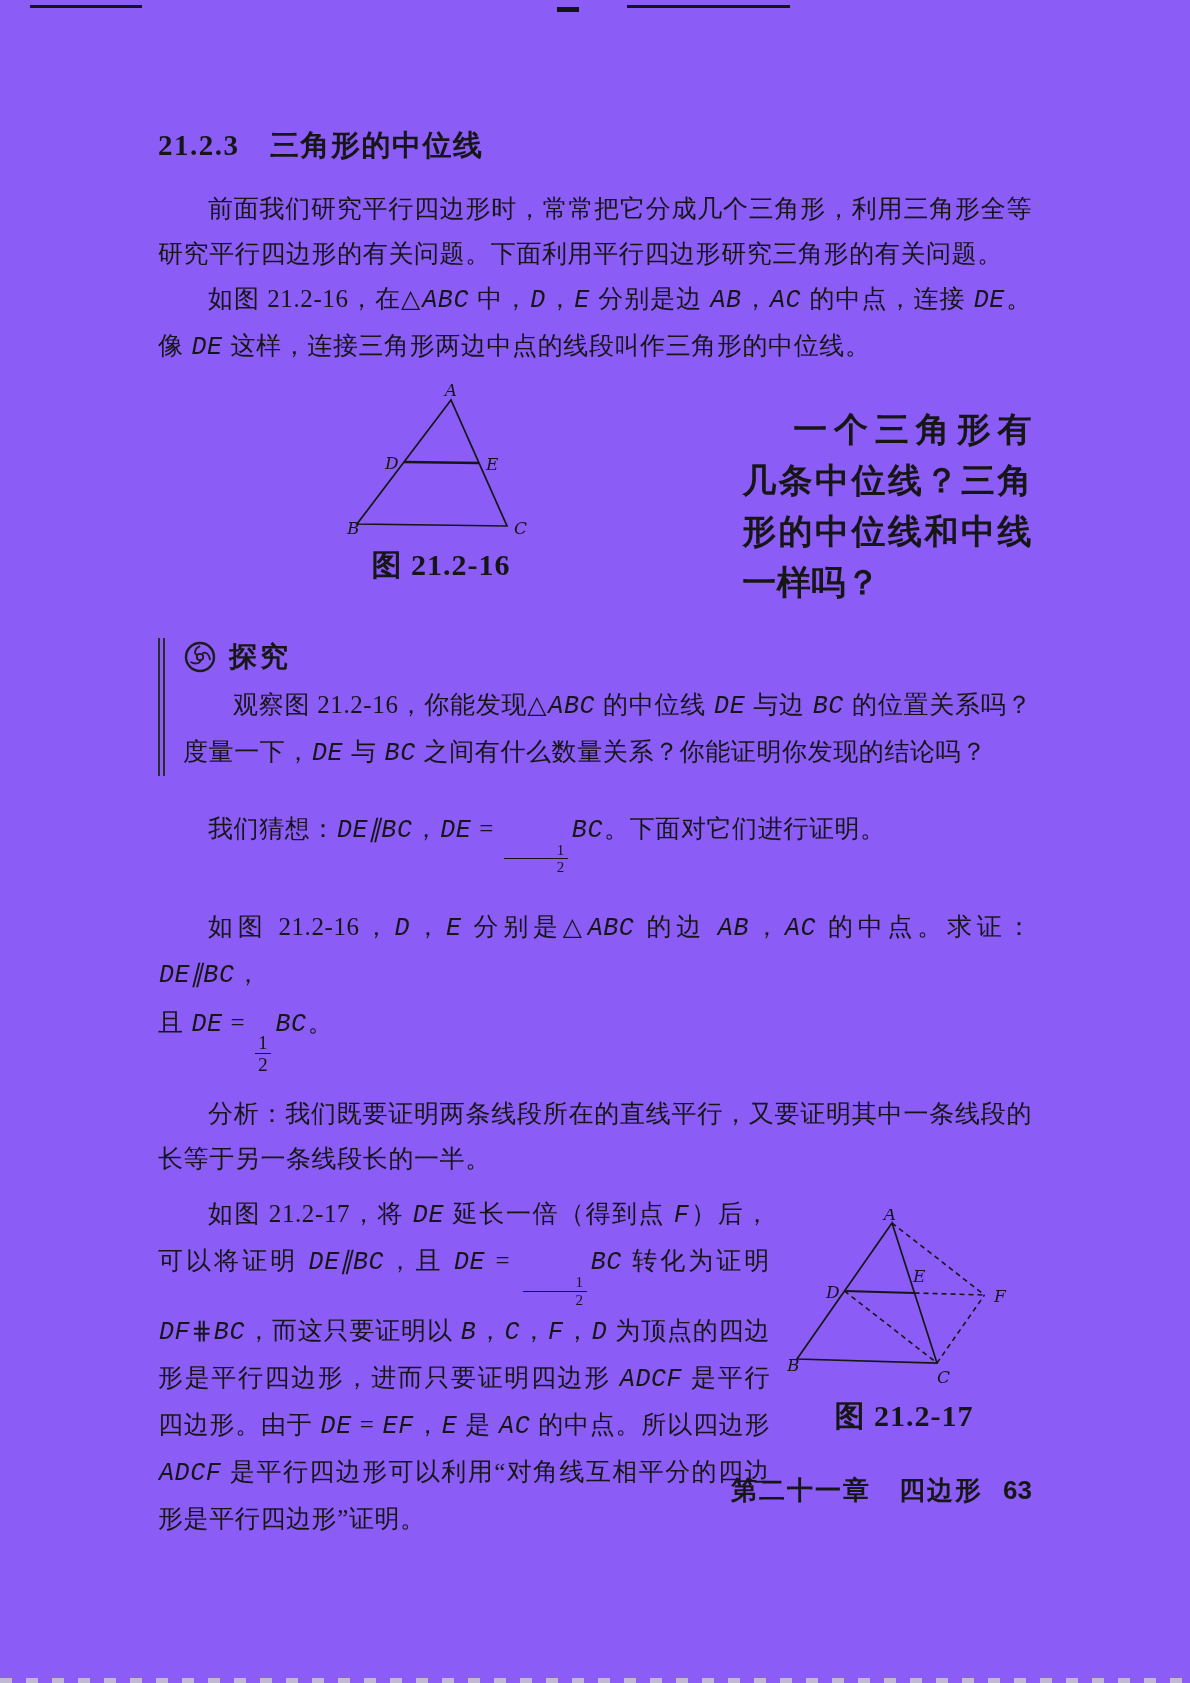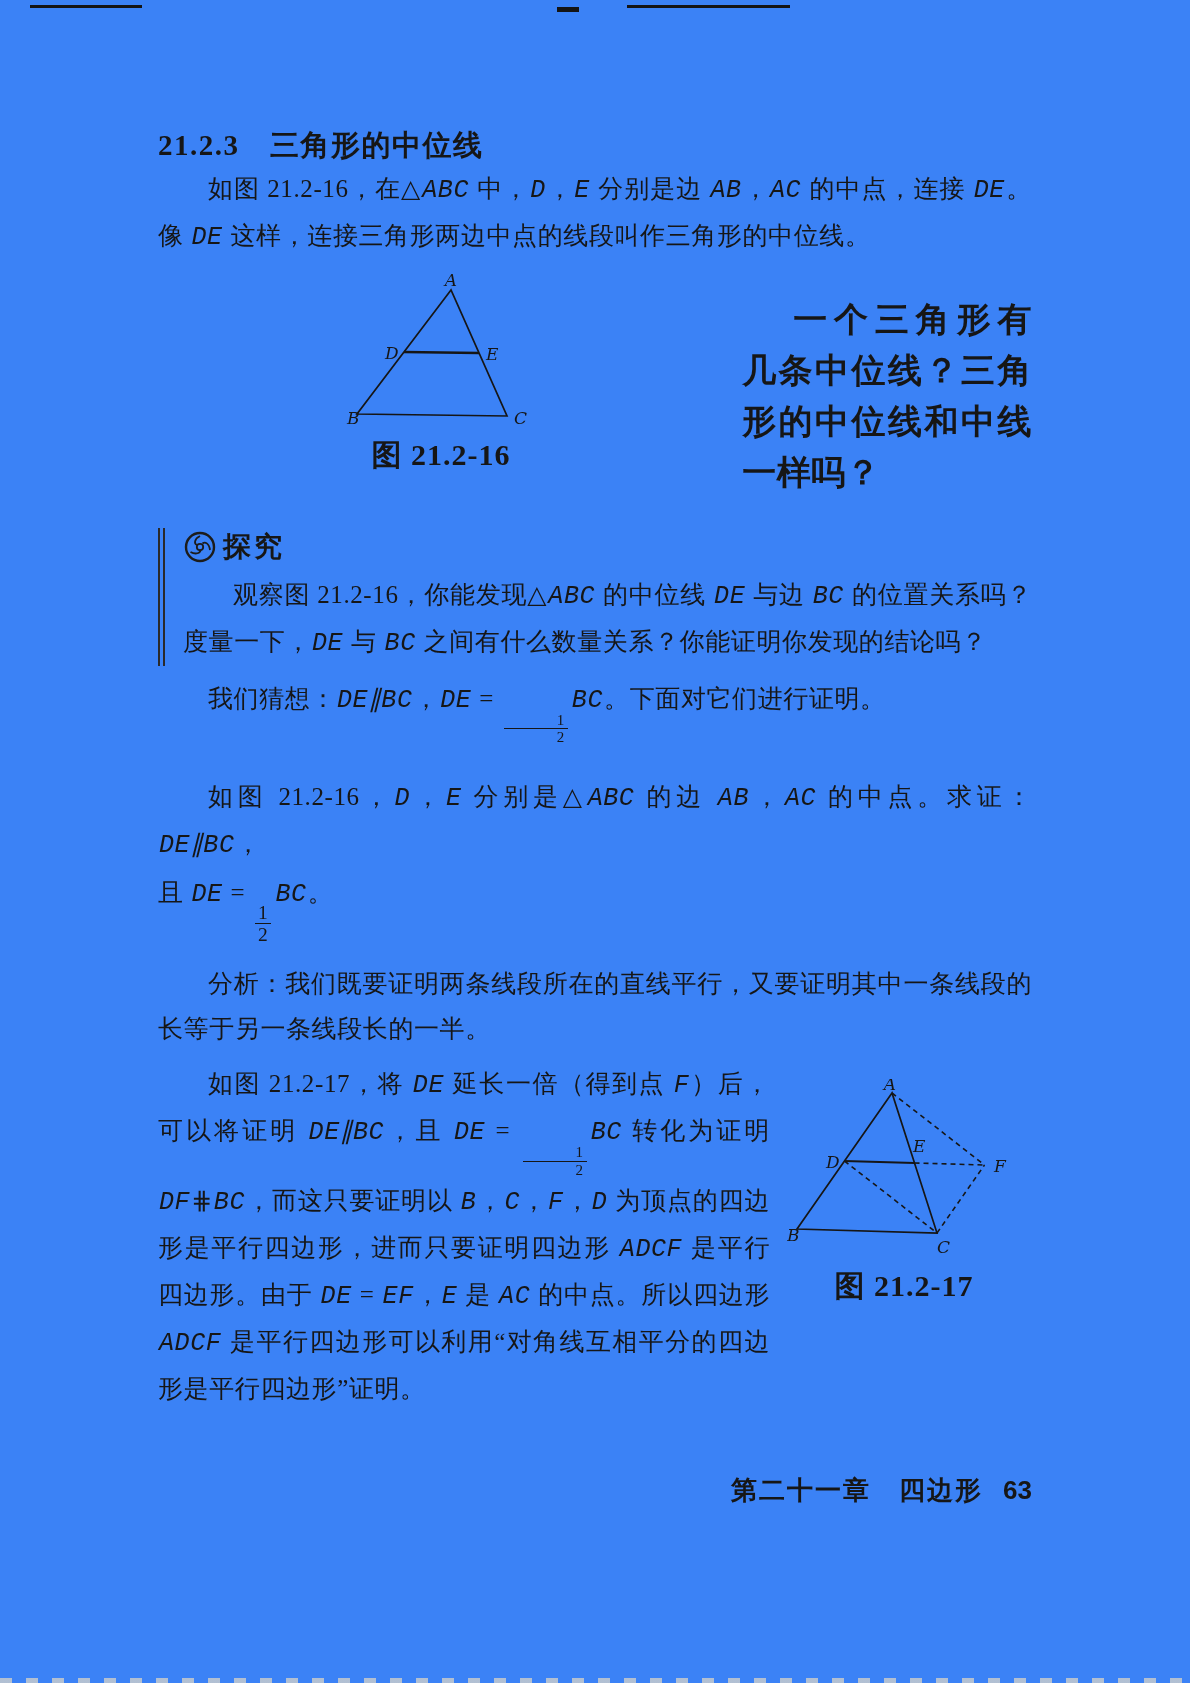--- a/index.html
+++ b/index.html
@@ -1,19 +1,19 @@
 <!DOCTYPE html>
 <html><head>
 <meta charset="utf-8">
 <style>
   * { margin:0; padding:0; box-sizing:border-box; }
   html,body { background:#e9e9e6; }
   .page {
     position:relative; width:1190px; height:1683px; margin:0 auto;
-    background:#3b82f6; color:#161616; overflow:hidden;
+    background:#8b5cf6; color:#161616; overflow:hidden;
     font-family:"Liberation Serif","DejaVu Serif",serif;
   }
   .print-mark { position:absolute; background:#141414; }
   .content { padding:126px 158px 0 158px; }
 
   .heading { font-size:29px; font-weight:700; letter-spacing:1.5px; }
 
   p.body {
     font-size:25px; line-height:1.8; text-align:justify;
     text-indent:2em; letter-spacing:0.6px;
@@ -34,25 +34,25 @@
   .figure-block { text-align:center; }
   .figure1 { margin-left:182px; width:205px; }
   .fig-caption { font-size:30px; font-weight:700; margin-top:5px; letter-spacing:1px; }
   .side-note {
     margin-left:200px; margin-top:20px; width:294px;
     font-size:34px; font-weight:700; line-height:1.5; text-indent:1.5em;
     text-align:justify; letter-spacing:0.5px;
   }
 
   .explore { margin-top:30px; border-left:7px double #2a2a2a; padding-left:18px; }
-  .explore-head { display:flex; align-items:center; gap:6px; }
+  .explore-head { display:flex; align-items:center; gap:12px; }
   .explore-title { font-size:28px; font-weight:700; letter-spacing:3px; }
   .explore p.body { margin-top:6px; }
 
-  .mt1 { margin-top:10px; }
+  .mt1 { margin-top:30px; }
   .mt2 { margin-top:28px; }
   .mt3 { margin-top:2px; }
   .mt4 { margin-top:16px; }
 
   .wrap-block { margin-top:10px; }
   .wrap-block::after { content:""; display:block; clear:both; }
   .figure2 { float:right; width:256px; margin:18px 0 34px 6px; }
 
   .footer {
     position:absolute; top:1473px; right:158px;
@@ -73,20 +73,21 @@
 <div class="page">
 
   <div class="print-mark" style="left:30px;top:5px;width:112px;height:3px;"></div>
   <div class="print-mark" style="left:557px;top:7px;width:22px;height:5px;"></div>
   <div class="print-mark" style="left:627px;top:5px;width:163px;height:3px;"></div>
 
   <div class="content">
 
     <h1 class="heading">21.2.3　三角形的中位线</h1>
 
+    <p class="body" style="margin-top:20px;"><span>前面我们研究平行四边形时，常常把它分成几个三角形，利用三角形全等研究平行四边形的有关问题。下面利用平行四边形研究三角形的有关问题。</span></p>
     <p class="body"><span>如图 21.2-16，在△</span><span class="seg-i">ABC</span><span> 中，</span><span class="seg-i">D</span><span>，</span><span class="seg-i">E</span><span> 分别是边 </span><span class="seg-i">AB</span><span>，</span><span class="seg-i">AC</span><span> 的中点，连接 </span><span class="seg-i">DE</span><span>。像 </span><span class="seg-i">DE</span><span> 这样，连接三角形两边中点的线段叫作三角形的中位线。</span></p>
 
     <div class="fig-row">
       <div class="figure-block figure1">
         <svg width="200" height="152" viewBox="0 0 200 152">
           <polygon points="110,16 16,140 166,142" fill="none" stroke="#161616" stroke-width="1.7"></polygon>
           <line x1="63" y1="78" x2="138" y2="79" stroke="#161616" stroke-width="2.4"></line>
           <text x="110" y="12" text-anchor="middle">A</text>
           <text x="6" y="150">B</text>
           <text x="173" y="150">C</text>

